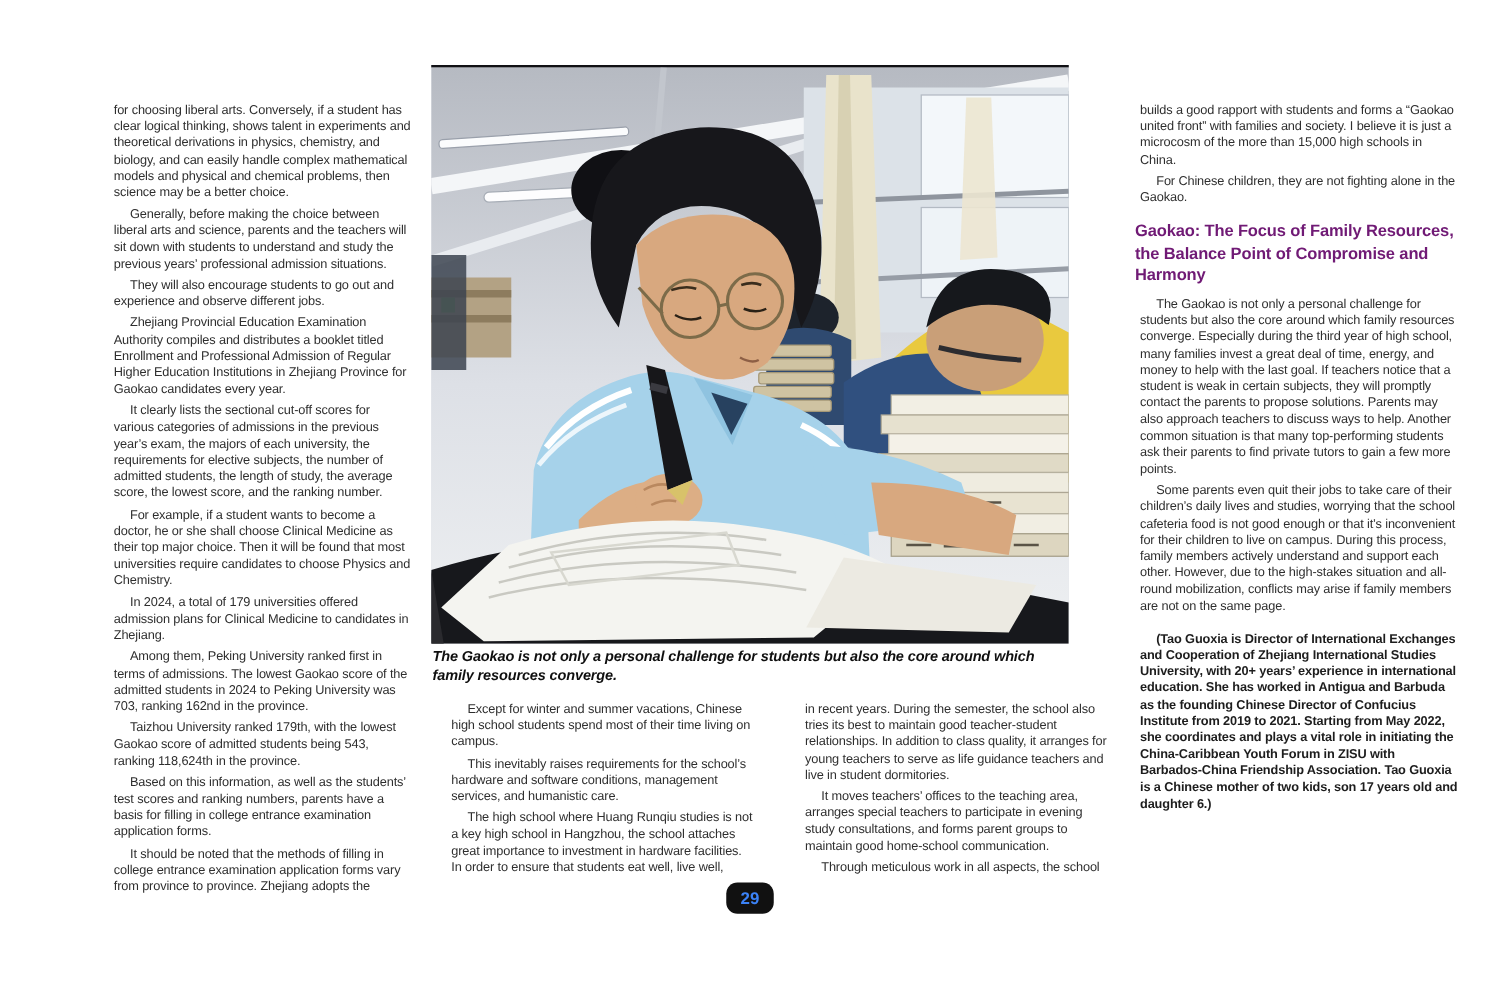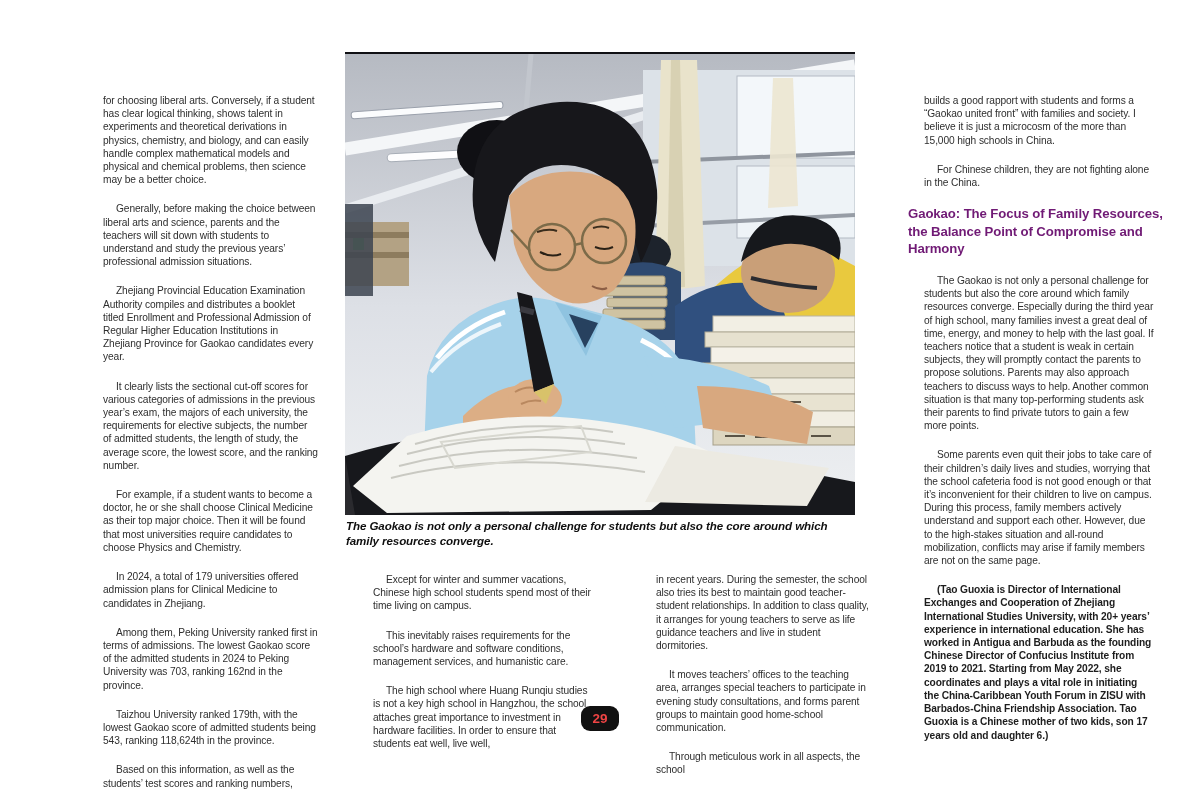--- a/index.html
+++ b/index.html
@@ -2,21 +2,21 @@
 <html><head>
 <meta charset="utf-8">
 <style>
   html,body{margin:0;padding:0;}
   body{
     width:1200px;height:790px;position:relative;overflow:hidden;
     background:#ffffff;color:#2e2e2e;
     font-family:"Liberation Sans", sans-serif;
   }
   .col{position:absolute;font-size:10.2px;line-height:13.2px;letter-spacing:-0.1px;text-align:left;}
-  .col p{margin:16px;}
+  .col p{margin:4px;}
   .col p.ind{text-indent:13px;}
   #col-left{left:87px;top:78px;width:247px;}
   #col-right{left:908px;top:78px;width:262px;}
   #col-mid-a{left:357px;top:557px;width:250px;}
   #col-mid-b{left:640px;top:557px;width:250px;}
   #photo{
     position:absolute;left:345px;top:52px;width:510px;height:463px;
     border-top:2px solid #101014;box-sizing:border-box;background:#dfe2e7;
   }
   #photo svg{display:block;}
@@ -35,20 +35,21 @@
     border-radius:9px;display:flex;align-items:center;justify-content:center;
     font-weight:800;font-size:13.5px;
   }
 </style>
 </head>
 <body>
 
 <div class="col" id="col-left">
   <p>for choosing liberal arts. Conversely, if a student has clear logical thinking, shows talent in experiments and theoretical derivations in physics, chemistry, and biology, and can easily handle complex mathematical models and physical and chemical problems, then science may be a better choice.</p>
   <p class="ind">Generally, before making the choice between liberal arts and science, parents and the teachers will sit down with students to understand and study the previous years’ professional admission situations.</p>
+  <p class="ind">They will also encourage students to go out and experience and observe different jobs.</p>
   <p class="ind">Zhejiang Provincial Education Examination Authority compiles and distributes a booklet titled Enrollment and Professional Admission of Regular Higher Education Institutions in Zhejiang Province for Gaokao candidates every year.</p>
   <p class="ind">It clearly lists the sectional cut-off scores for various categories of admissions in the previous year’s exam, the majors of each university, the requirements for elective subjects, the number of admitted students, the length of study, the average score, the lowest score, and the ranking number.</p>
   <p class="ind">For example, if a student wants to become a doctor, he or she shall choose Clinical Medicine as their top major choice. Then it will be found that most universities require candidates to choose Physics and Chemistry.</p>
   <p class="ind">In 2024, a total of 179 universities offered admission plans for Clinical Medicine to candidates in Zhejiang.</p>
   <p class="ind">Among them, Peking University ranked first in terms of admissions. The lowest Gaokao score of the admitted students in 2024 to Peking University was 703, ranking 162nd in the province.</p>
   <p class="ind">Taizhou University ranked 179th, with the lowest Gaokao score of admitted students being 543, ranking 118,624th in the province.</p>
   <p class="ind">Based on this information, as well as the students’ test scores and ranking numbers, parents have a basis for filling in college entrance examination application forms.</p>
   <p class="ind">It should be noted that the methods of filling in college entrance examination application forms vary from province to province. Zhejiang adopts the</p>
 </div>
 
@@ -188,20 +189,20 @@
   <p class="ind">The high school where Huang Runqiu studies is not a key high school in Hangzhou, the school attaches great importance to investment in hardware facilities. In order to ensure that students eat well, live well,</p>
 </div>
 <div class="col" id="col-mid-b">
   <p>in recent years. During the semester, the school also tries its best to maintain good teacher-student relationships. In addition to class quality, it arranges for young teachers to serve as life guidance teachers and live in student dormitories.</p>
   <p class="ind">It moves teachers’ offices to the teaching area, arranges special teachers to participate in evening study consultations, and forms parent groups to maintain good home-school communication.</p>
   <p class="ind">Through meticulous work in all aspects, the school</p>
 </div>
 
 <div class="col" id="col-right">
   <p>builds a good rapport with students and forms a “Gaokao united front” with families and society. I believe it is just a microcosm of the more than 15,000 high schools in China.</p>
-  <p class="ind">For Chinese children, they are not fighting alone in the China.</p>
+  <p class="ind">For Chinese children, they are not fighting alone in the Gaokao.</p>
   <p class="heading">Gaokao: The Focus of Family Resources, the Balance Point of Compromise and Harmony</p>
   <p class="ind">The Gaokao is not only a personal challenge for students but also the core around which family resources converge. Especially during the third year of high school, many families invest a great deal of time, energy, and money to help with the last goal. If teachers notice that a student is weak in certain subjects, they will promptly contact the parents to propose solutions. Parents may also approach teachers to discuss ways to help. Another common situation is that many top-performing students ask their parents to find private tutors to gain a few more points.</p>
   <p class="ind">Some parents even quit their jobs to take care of their children’s daily lives and studies, worrying that the school cafeteria food is not good enough or that it’s inconvenient for their children to live on campus. During this process, family members actively understand and support each other. However, due to the high-stakes situation and all-round mobilization, conflicts may arise if family members are not on the same page.</p>
   <p class="bio">(Tao Guoxia is Director of International Exchanges and Cooperation of Zhejiang International Studies University, with 20+ years’ experience in international education. She has worked in Antigua and Barbuda as the founding Chinese Director of Confucius Institute from 2019 to 2021. Starting from May 2022, she coordinates and plays a vital role in initiating the China-Caribbean Youth Forum in ZISU with Barbados-China Friendship Association. Tao Guoxia is a Chinese mother of two kids, son 17 years old and daughter 6.)</p>
 </div>
 
-<div id="page-badge" style="background: rgb(17, 17, 17); color: #ef4444;">29</div>
+<div id="page-badge" style="background: rgb(17, 17, 17); color: #3b82f6;">29</div>
 
 </body></html>

